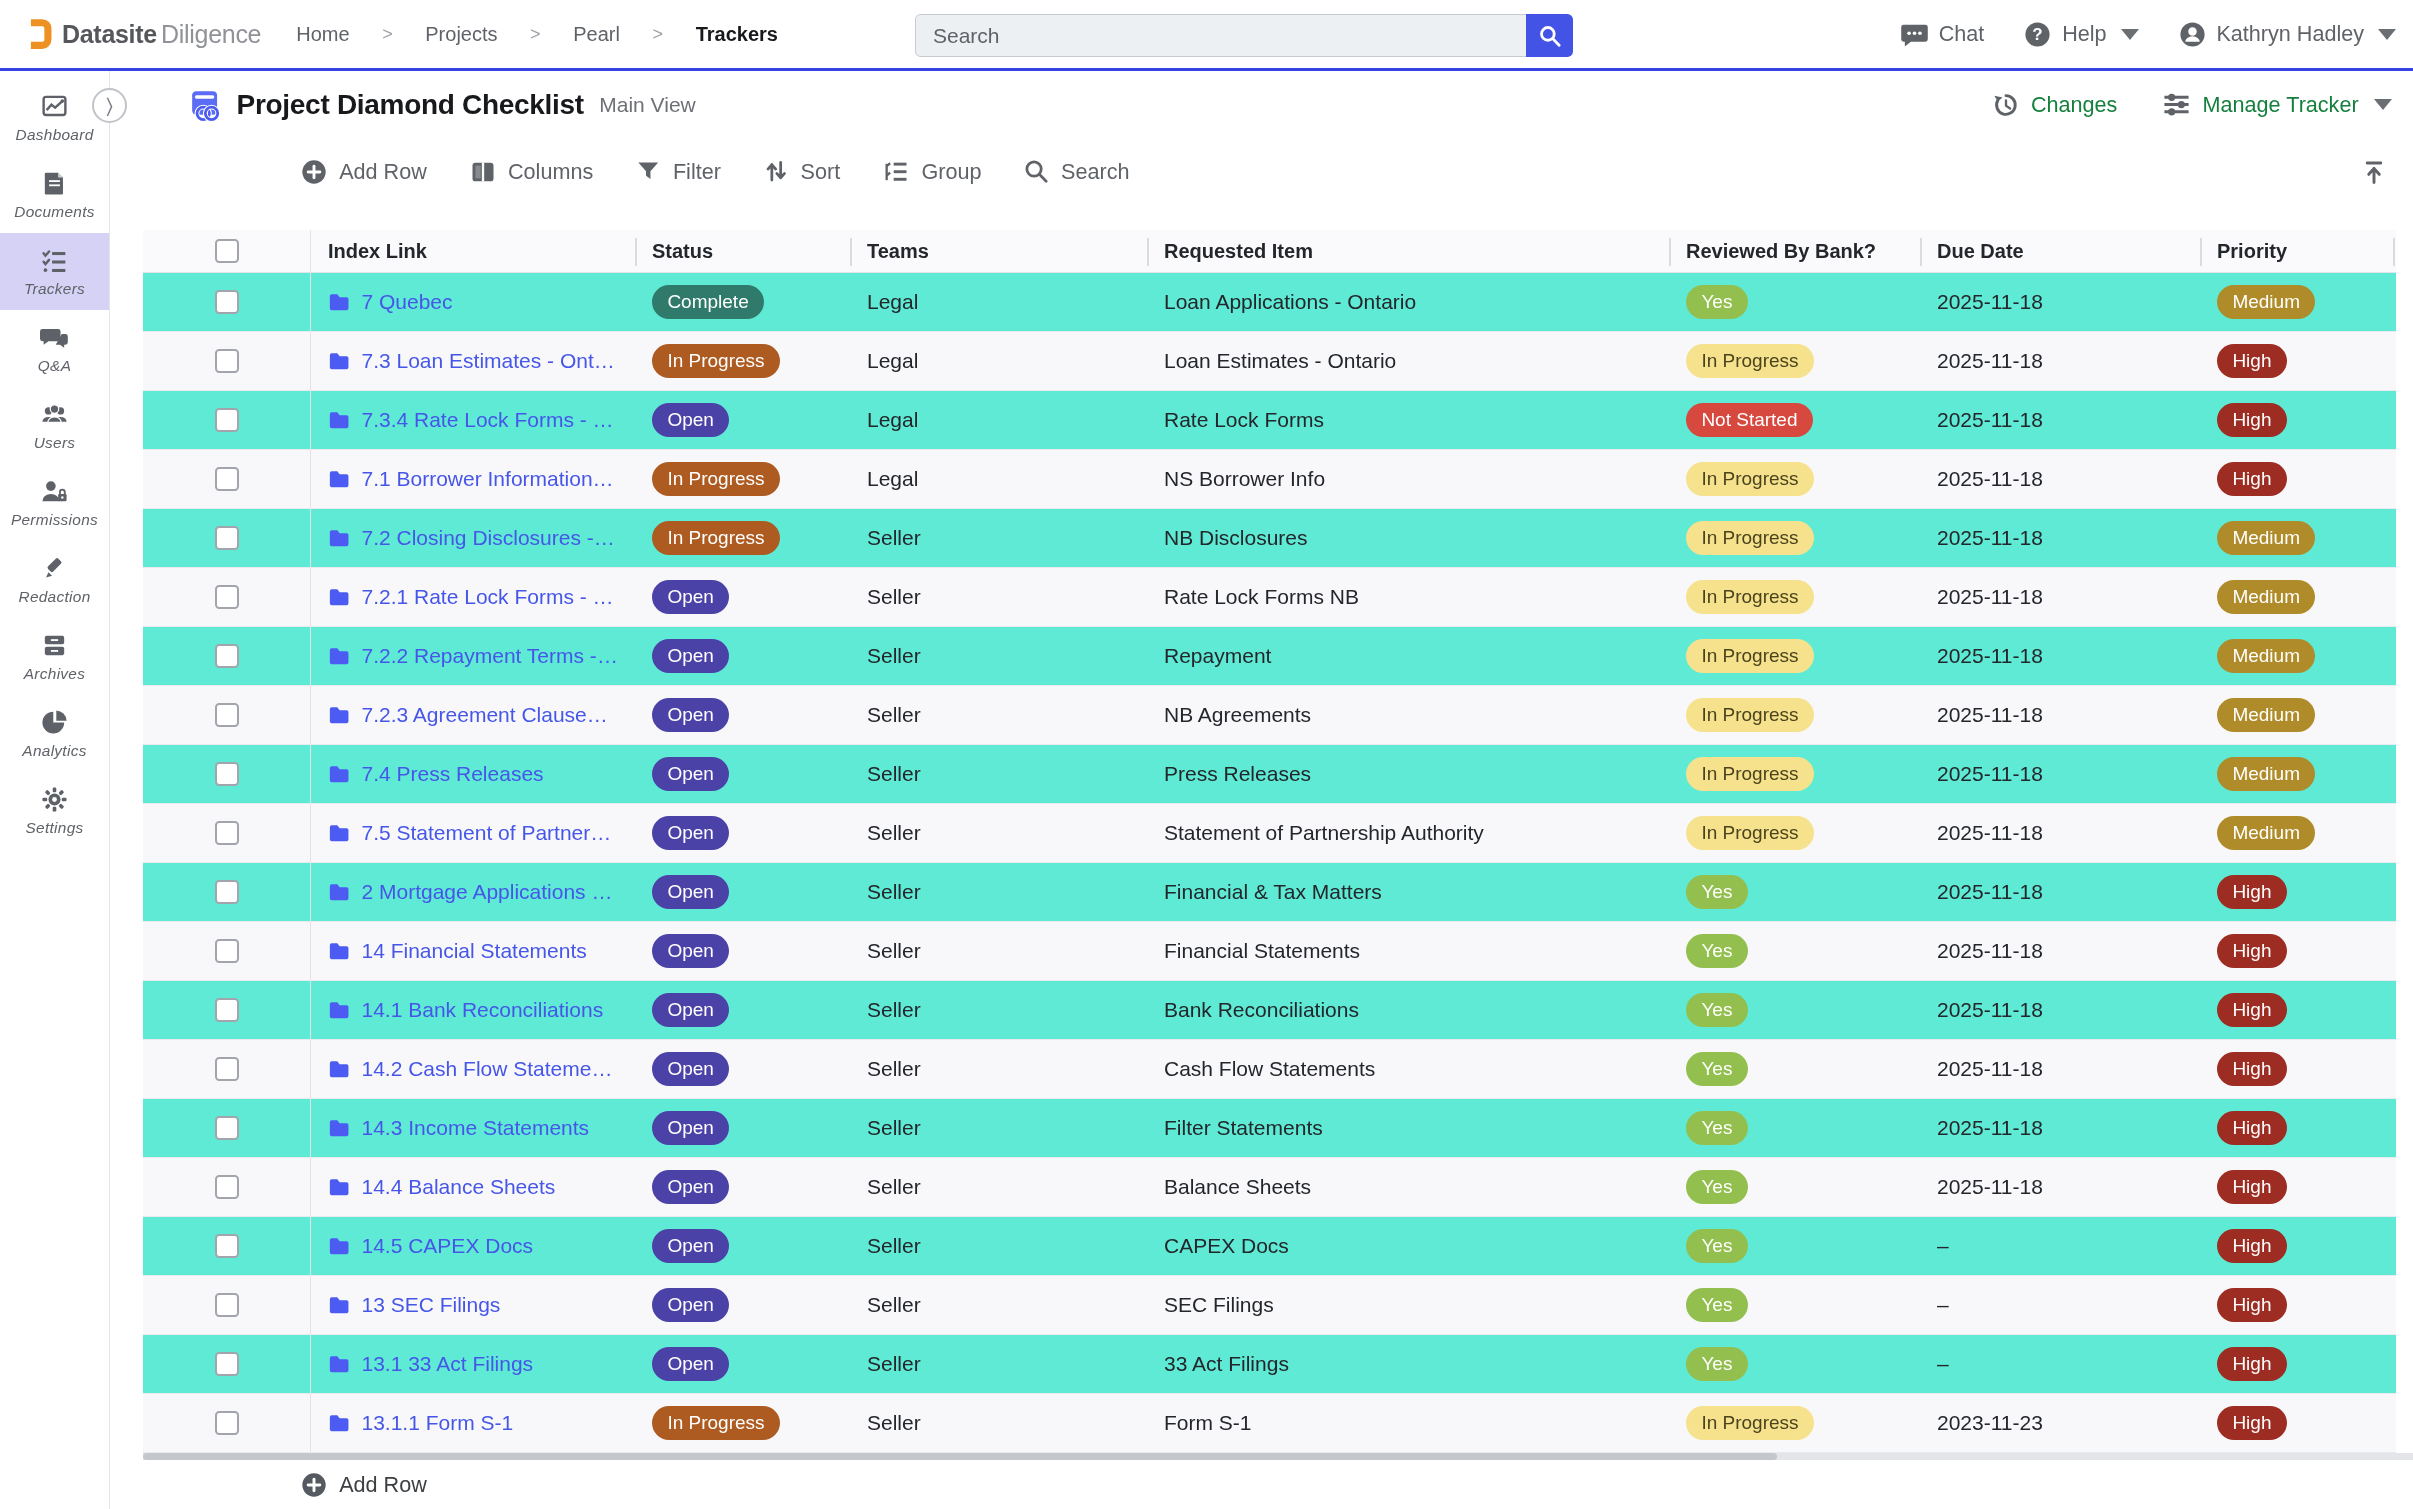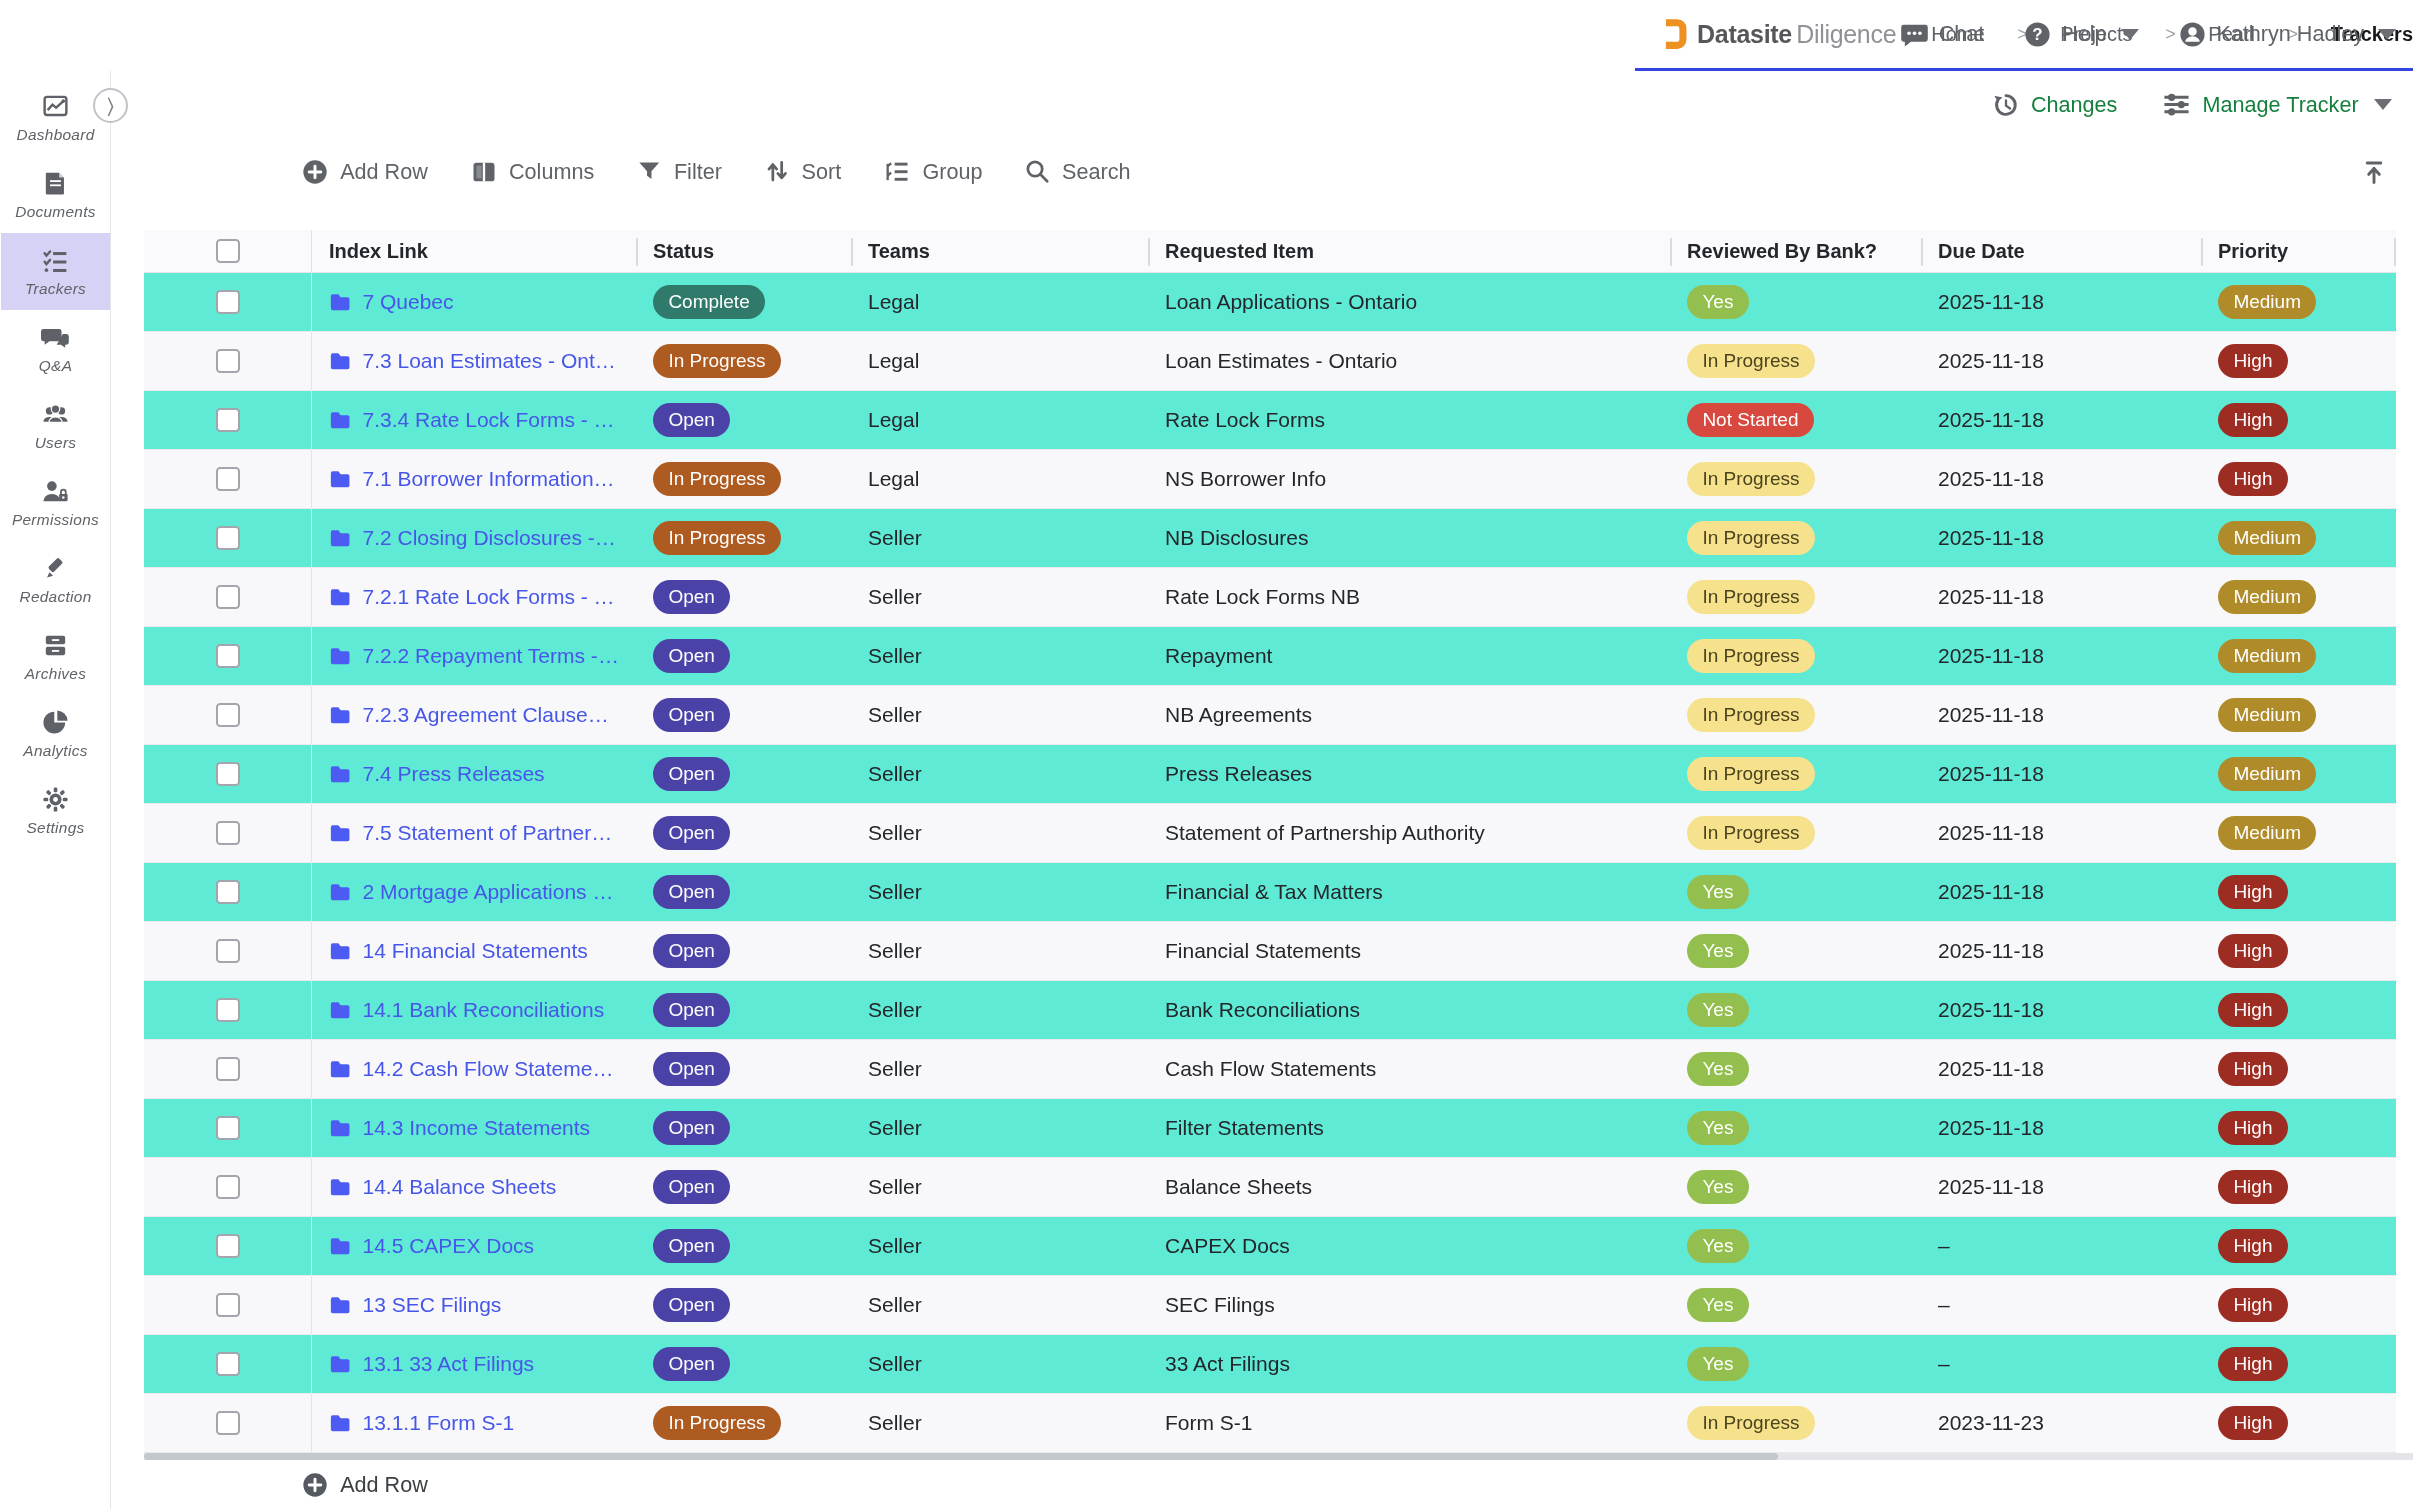--- a/index.html
+++ b/index.html
@@ -1,18 +1,18 @@
 <!DOCTYPE html>
 <html style="--c-accent: #4353E6; --c-topline: #3344E0; --c-link: #4656E8; --c-side-sel: #D5D2F6; --c-complete: #2F7A6A; --c-stprog: #AD5B21; --c-open: #4B42A8; --c-yes: #93BF4F; --c-rvprog-bg: #F6E28C; --c-rvprog-tx: #4A431E; --c-notstart: #D7483E; --c-medium: #AF8C29; --c-high: #9D2C22;font-size:11.2px"><head>
 <meta charset="utf-8">
 <style>
   * { margin:0; padding:0; box-sizing:border-box; }
   html,body { width:2413px; height:1510px; overflow:hidden; background:#fff;
     font-family:"Liberation Sans","DejaVu Sans",sans-serif; color:#202124; }
-  .page { width:2413px; height:1510px; display:flex; flex-direction:column; position:relative;align-items:flex-end; }
+  .page { width:2413px; height:1510px; display:flex; flex-direction:column; position:relative; }
 
   
   .topbar { height:71px; flex:0 0 71px; display:flex; align-items:center;
     border-bottom:3.5px solid var(--c-topline); background:#fff; position:relative; }
   .brand { display:flex; align-items:center; margin-left:21px; }
   .brand svg { margin-right:7px; }
   .brand-bold { font-size:25px; font-weight:bold; color:#55575B; letter-spacing:-0.3px;}
   .brand-light { font-size:25px; color:#909297; margin-left:4.2px; letter-spacing:-0.3px;}
   .breadcrumb { display:flex; align-items:center; margin-left:35px; font-size:20px; color:#5F6368;gap:20px; }
   .breadcrumb .crumb { cursor:pointer; }
@@ -255,20 +255,32 @@
             <circle cx="24" cy="24" r="4" fill="#fff"></circle>
           </svg>
     <span class="lbl">Settings</span>
         </div>
       </div>
 
     <div class="main">
 
       <div class="view-header">
         <div class="collapse-btn">〉</div>
+        <div class="vh-left">
+          <svg width="36" height="36" viewBox="0 0 52 52">
+            <rect x="6" y="6" width="36" height="34" rx="6" fill="#5B6CF5"></rect>
+            <rect x="10" y="12" width="28" height="5" rx="2.5" fill="#fff"></rect>
+            <circle cx="22" cy="38" r="9" fill="none" stroke="#fff" stroke-width="7"></circle>
+            <circle cx="22" cy="38" r="9" fill="none" stroke="#4C5CF2" stroke-width="4"></circle>
+            <circle cx="34" cy="38" r="9" fill="none" stroke="#fff" stroke-width="7"></circle>
+            <circle cx="34" cy="38" r="9" fill="none" stroke="#4C5CF2" stroke-width="4"></circle>
+          </svg>
+          <span class="page-title">Project Diamond Checklist</span>
+          <span class="view-name">Main View</span>
+        </div>
         <div class="vh-right">
           <div class="vh-btn">
             <svg width="28" height="28" viewBox="0 0 48 48">
               <path d="M24 8 a16 16 0 1 1 -14 8" fill="none" stroke="#5F6368" stroke-width="5" stroke-linecap="round"></path>
               <path d="M4 8 l6 10 8 -7 z" fill="#5F6368"></path>
               <path d="M24 16 v9 l7 5" fill="none" stroke="#5F6368" stroke-width="4" stroke-linecap="round"></path>
             </svg>
             <span>Changes</span>
           </div>
           <div class="vh-btn">

